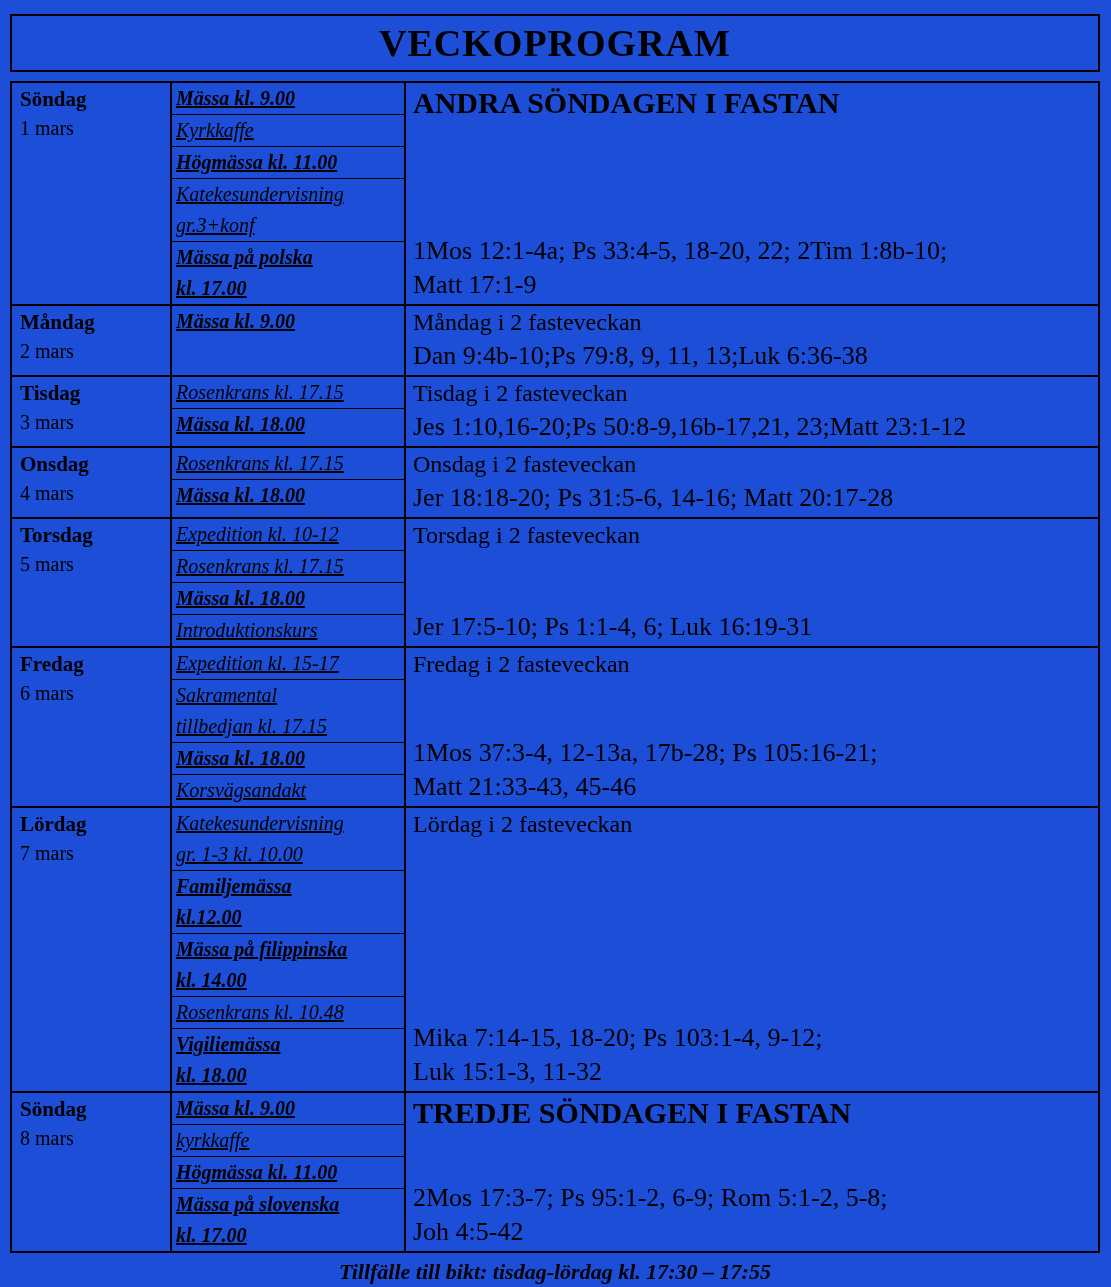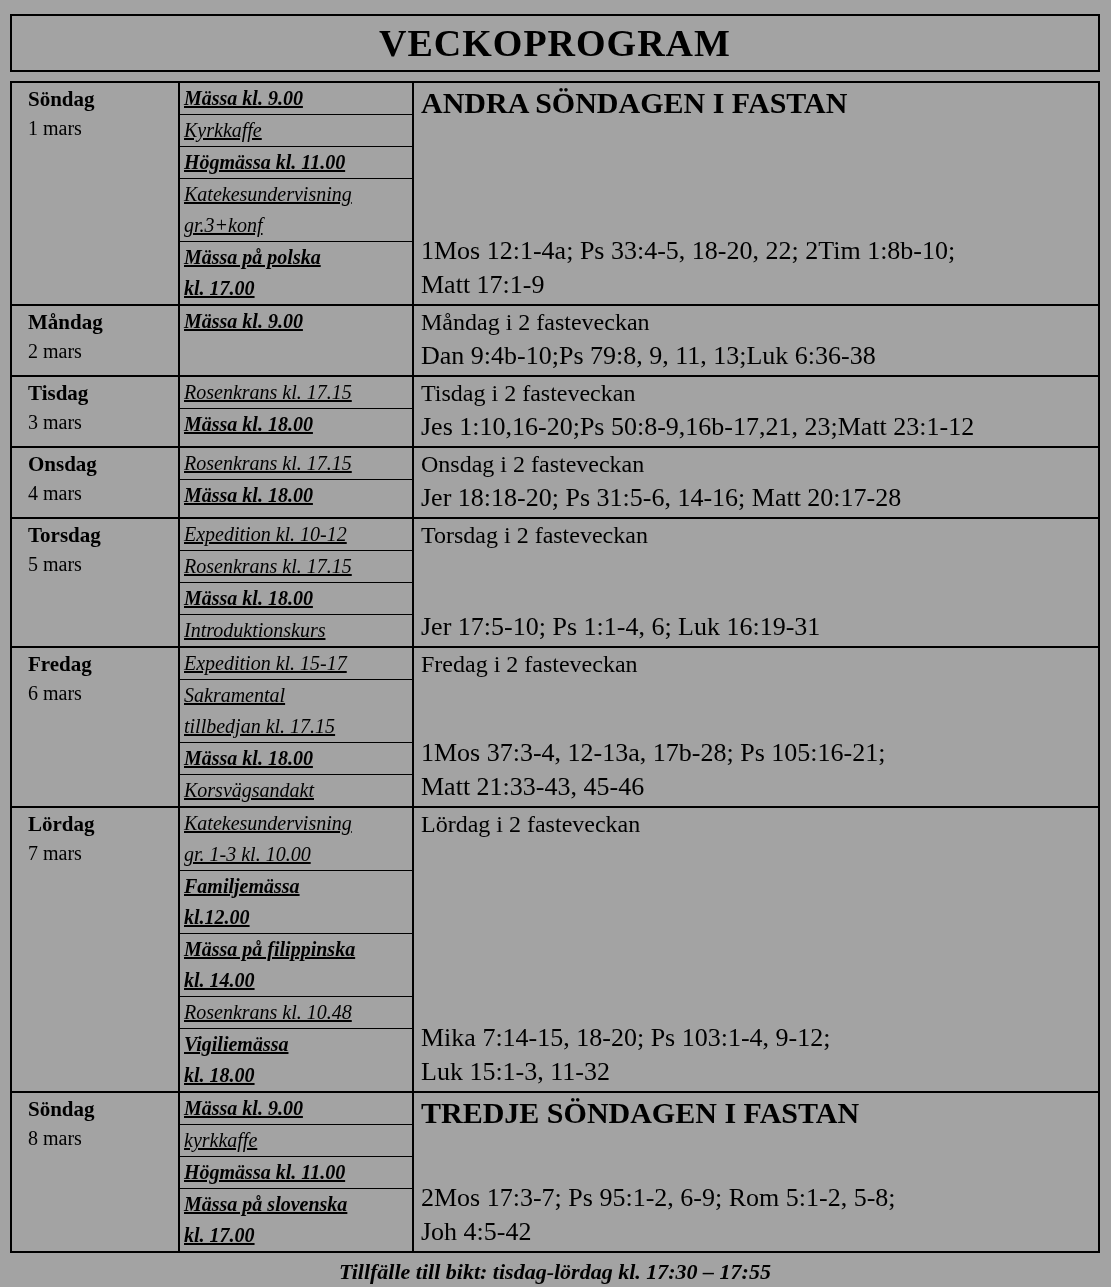--- a/index.html
+++ b/index.html
@@ -6,21 +6,21 @@
     margin: 0;
     background: #ffffff;
     color: #000000;
     font-family: "Liberation Serif", "DejaVu Serif", serif;
   }
   .page {
     width: 1111px;
     height: 1287px;
     box-sizing: border-box;
     padding: 14px 11px 0 10px;
-    background: #a3a3a3;
+    background: #1d4ed8;
   }
   .title-box {
     border: 2px solid #000;
     height: 54px;
     display: flex;
     align-items: center;
     justify-content: center;
     margin-bottom: 9px;
   }
   .title-box h1 {
@@ -28,21 +28,20 @@
     font-size: 38px;
     font-weight: bold;
     letter-spacing: 1px;
   }
   .week-table {
     border: 2px solid #000;
   }
   .day-row {
     display: grid;
     grid-template-columns: 160px 234px 1fr;
-    padding-left: 8px;
   }
   .day-row + .day-row { border-top: 2px solid #000; }
   .day-cell {
     border-right: 2px solid #000;
     padding: 2px 4px 2px 8px;
   }
   .day-name {
     font-weight: bold;
     font-size: 21px;
     line-height: 29px;

